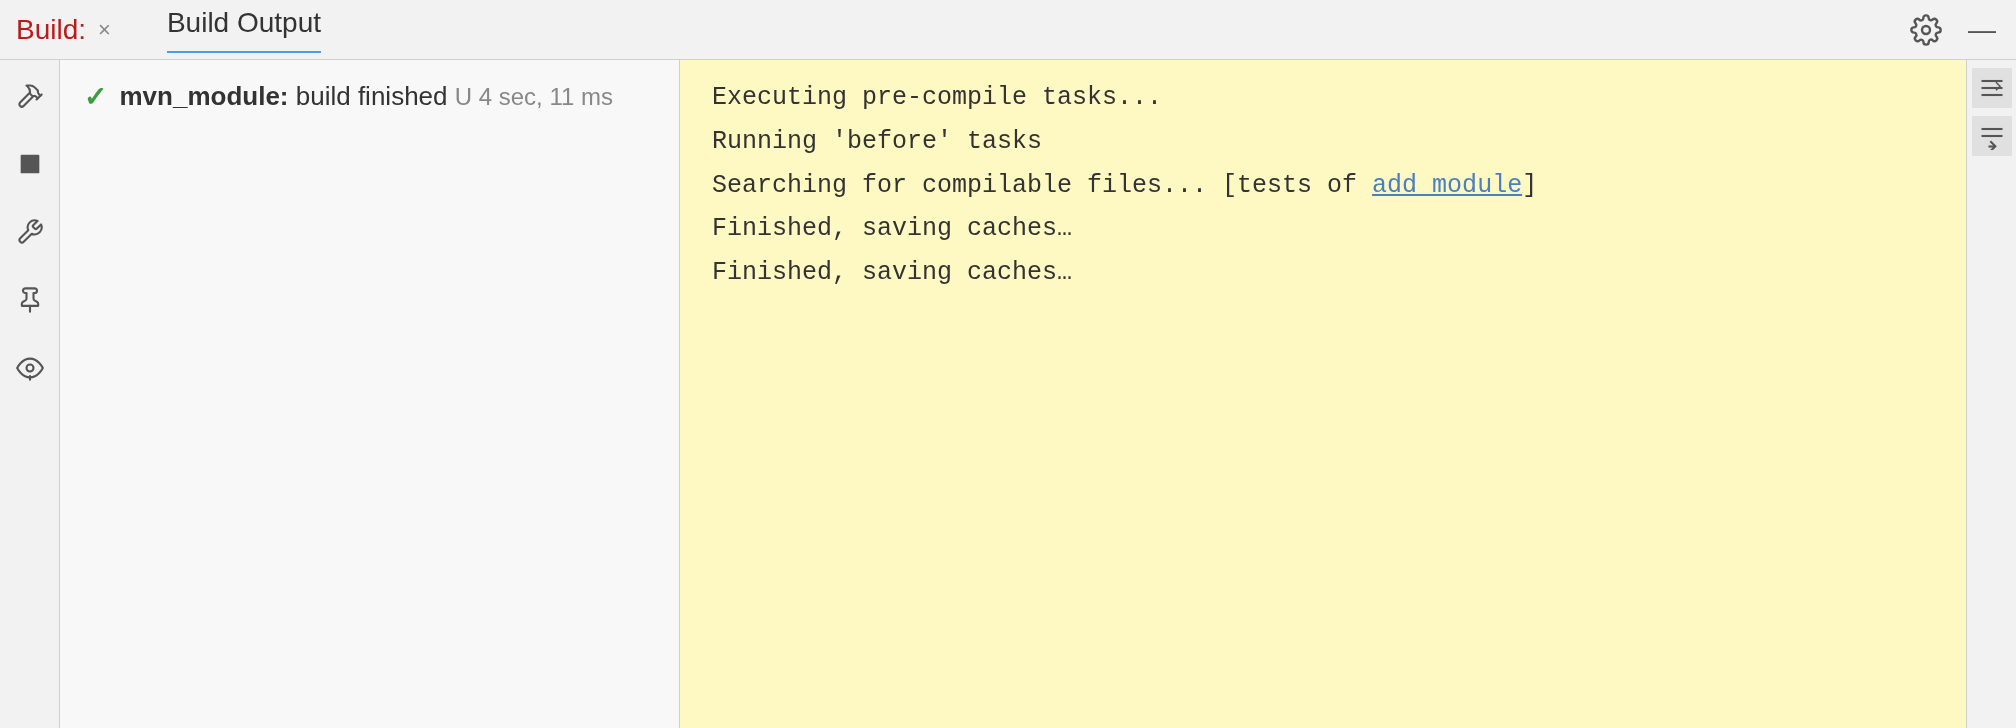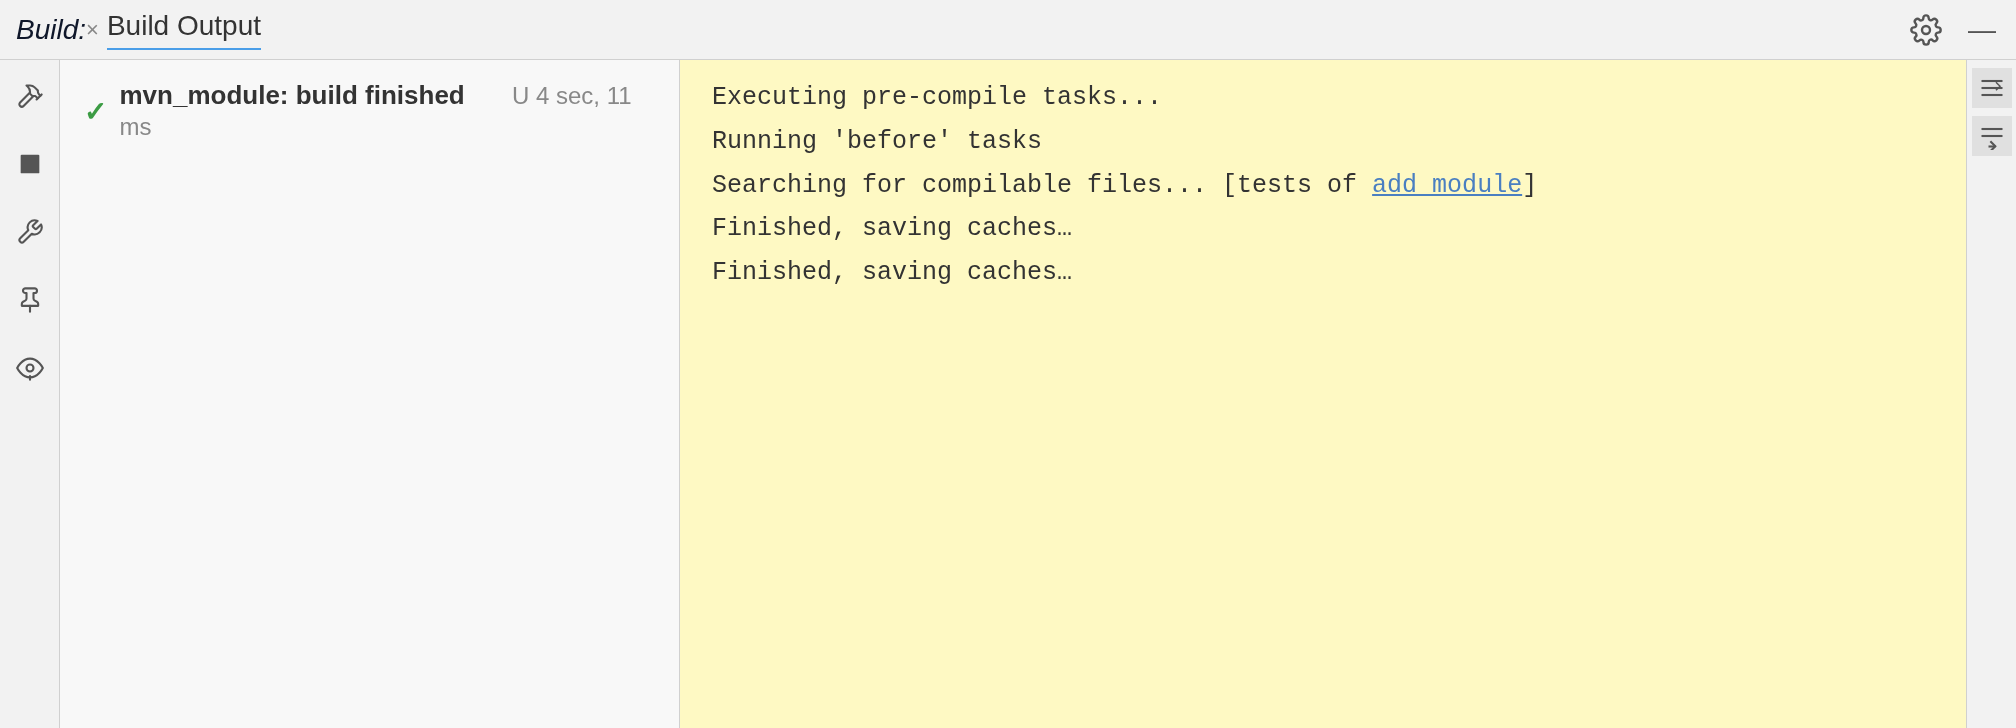--- a/index.html
+++ b/index.html
@@ -21,38 +21,38 @@
       align-items: center;
       height: 60px;
       background: #f2f2f2;
       border-bottom: 1px solid #d0d0d0;
       padding: 0 16px;
       position: relative;
     }
 
     .build-label {
       font-size: 28px;
-      color: #0f172a;
-      margin-right: 0;
-      font-style: italic;
+      color: #b91c1c;
+      margin-right: 12px;
     }
 
     .tab-close {
       font-size: 22px;
       color: #888;
       margin-right: 8px;
       cursor: pointer;
     }
 
     .tab-title {
       font-size: 28px;
       color: #333;
       font-weight: 400;
       border-bottom: 2px solid #4a9ee8;
-      padding-bottom: 6px;
+      padding-bottom: 12px;
+      margin-left: 48px;
     }
 
     .title-bar-actions {
       display: flex;
       align-items: center;
       gap: 20px;
       margin-left: auto;
     }
 
     .title-bar-icon {
@@ -116,29 +116,28 @@
     .build-result-text {
       font-size: 26px;
       color: #333;
     }
 
     .build-result-text .module-name {
       font-weight: bold;
     }
 
     .build-result-text .build-status {
-      font-weight: bold;
+      font-weight: normal;
       margin-top: 16px;
     }
 
     .build-result-text .build-time {
       color: #888;
       font-weight: normal;
       font-size: 24px;
-      margin-left: 40px;
     }
 
     
     .output-panel {
       flex: 1;
       background: #fef9c3;
       padding: 16px 32px;
       font-family: 'Courier New', Courier, monospace;
       font-size: 25px;
       line-height: 1.75;

